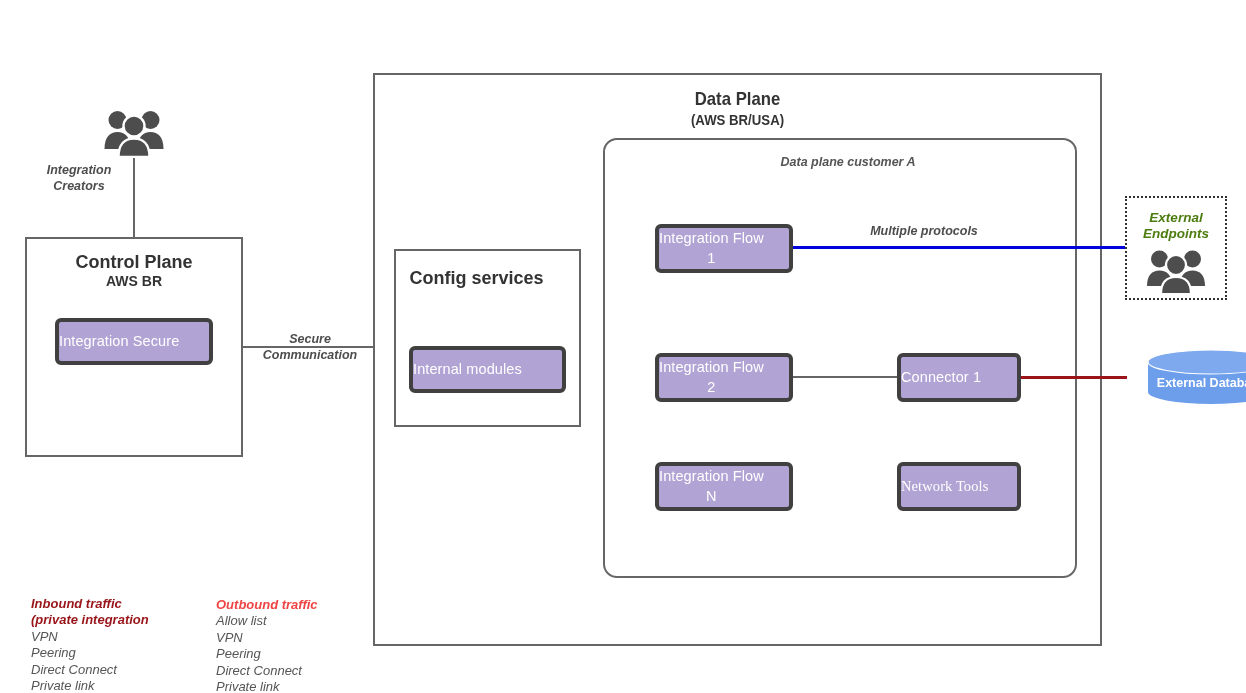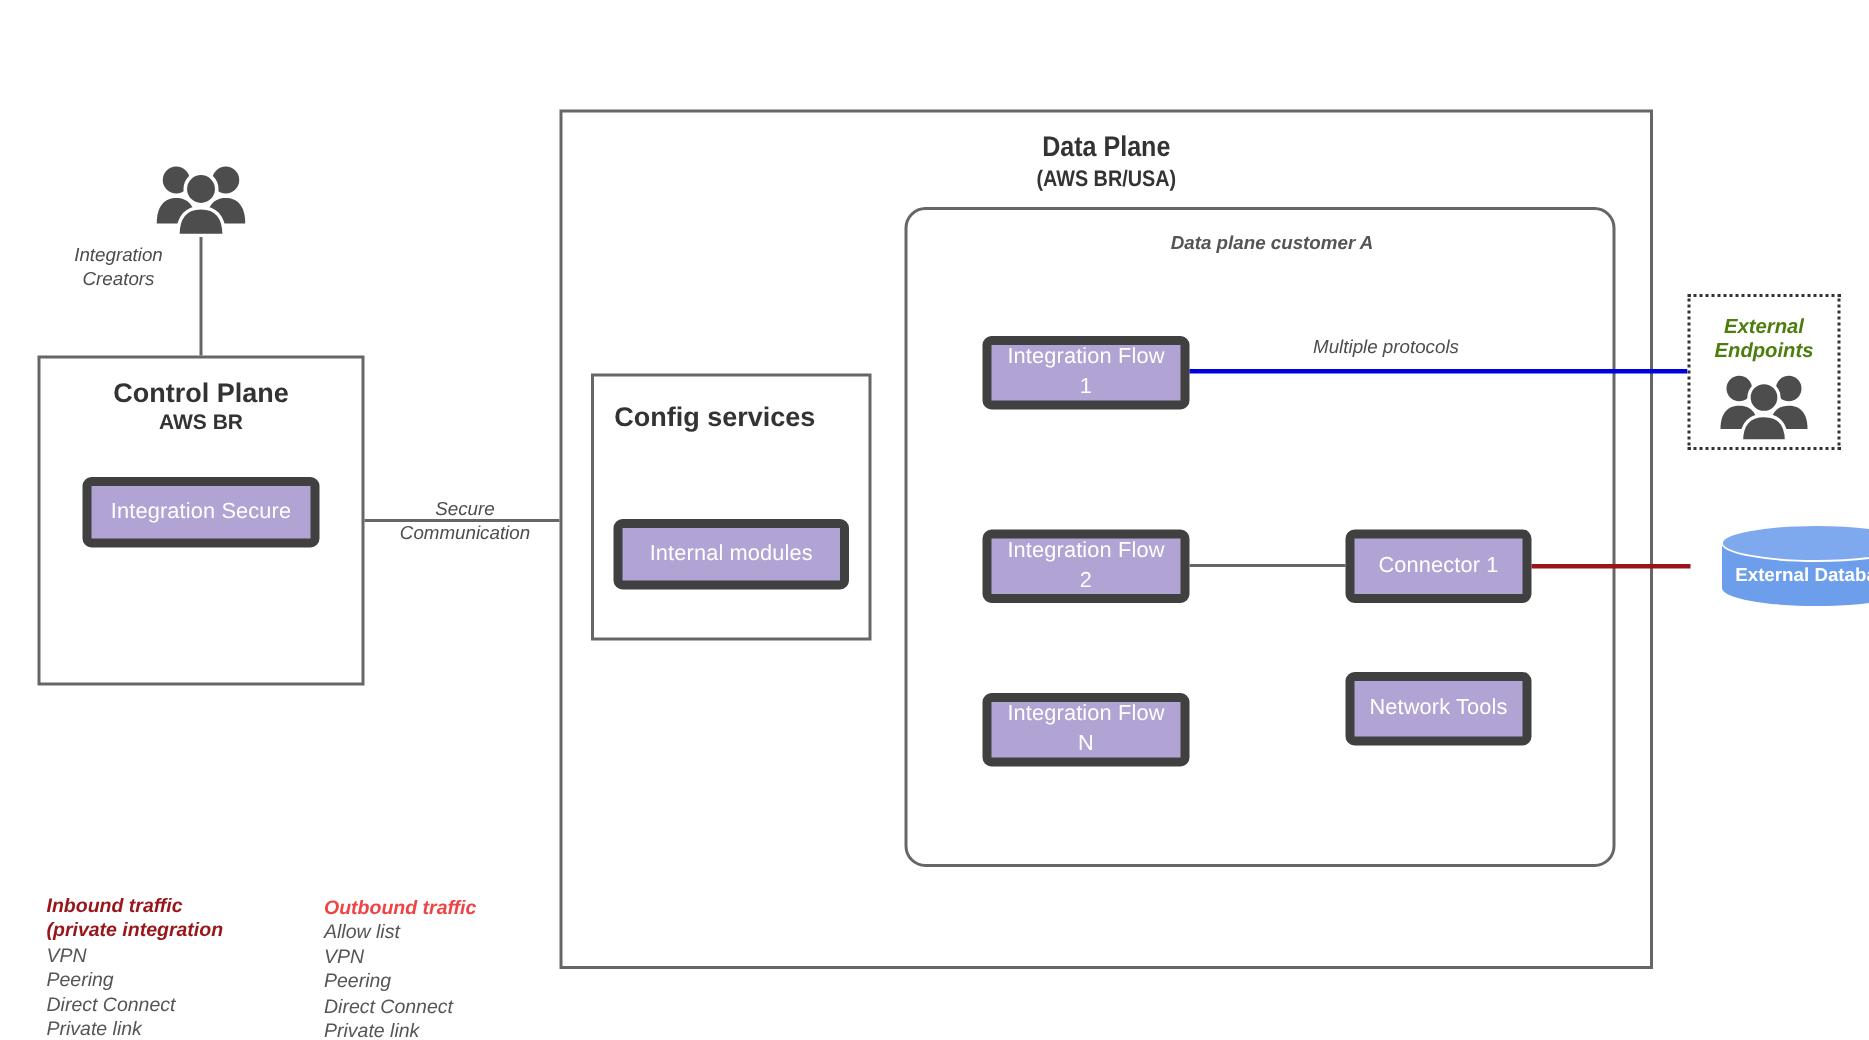--- a/index.html
+++ b/index.html
@@ -27,26 +27,25 @@
     border-radius: 14px;
   }
   .frame-dotted {
     border: 2px dotted #333333;
     background: #ffffff;
   }
 
   
   .pbox {
     background: #b1a3d4;
-    border: 6px solid #404040;
+    border: 4px solid #404040;
     border-radius: 6px;
     color: #ffffff;
     display: flex;
     align-items: center;
-    justify-content: center;
     text-align: center;
     font-size: 14.5px;
     line-height: 1.35;
     letter-spacing: .1px;
   }
 
   
   .title-main {
     font-weight: bold;
     color: #333333;
@@ -75,20 +74,21 @@
     font-size: 15px;
     transform: scaleX(.88);
     transform-origin: center;
   }
   .label-ital {
     font-style: italic;
     color: #4d4d4d;
     text-align: center;
     font-size: 12.5px;
     line-height: 1.25;
+    font-weight: bold;
   }
   .label-ital-bold {
     font-style: italic;
     font-weight: bold;
     color: #555555;
     text-align: center;
     font-size: 12.5px;
     line-height: 1.3;
     padding-left: 16px;
   }
@@ -217,21 +217,21 @@
 
   <div class="abs line-red" style="left:1021px; top:376px; width:106px;"></div>
 
   <div class="abs pbox" style="left:655px; top:462px; width:138px; height:49px;">
     <span>
       <span>Integration Flow</span><br>
       <span>N</span>
     </span>
   </div>
 
-  <div class="abs pbox" style="left:897px; top:448px; width:124px; height:49px;">
+  <div class="abs pbox" style="left:897px; top:462px; width:124px; height:49px;font-family:Liberation Serif, serif;">
     <span>Network Tools</span>
   </div>
 
   <div class="abs frame-dotted" style="left:1125px; top:196px; width:102px; height:104px;"></div>
   <div class="abs label-ep" style="left:1125px; top:210px; width:102px;">
     <div>External</div>
     <div>Endpoints</div>
   </div>
   <div class="abs" style="left:1146px; top:245px; width:60px; height:50px;">
     <svg viewBox="0 0 60 50" width="60" height="50" aria-hidden="true">

